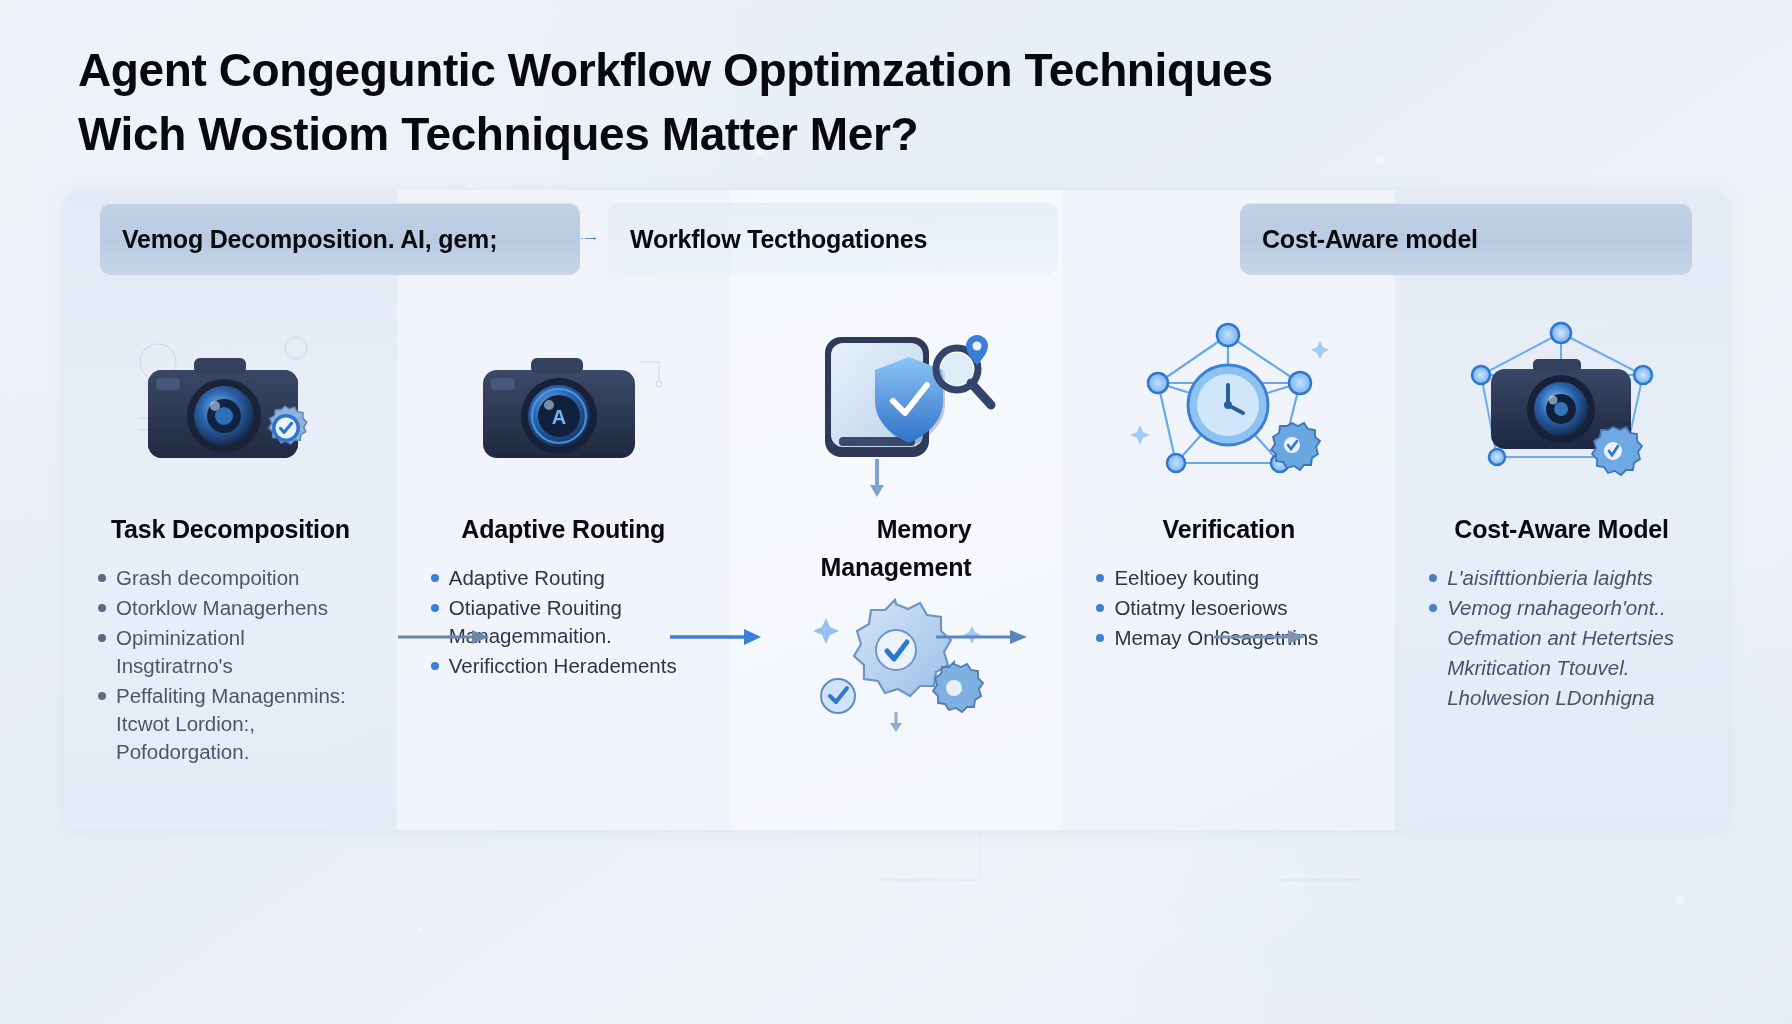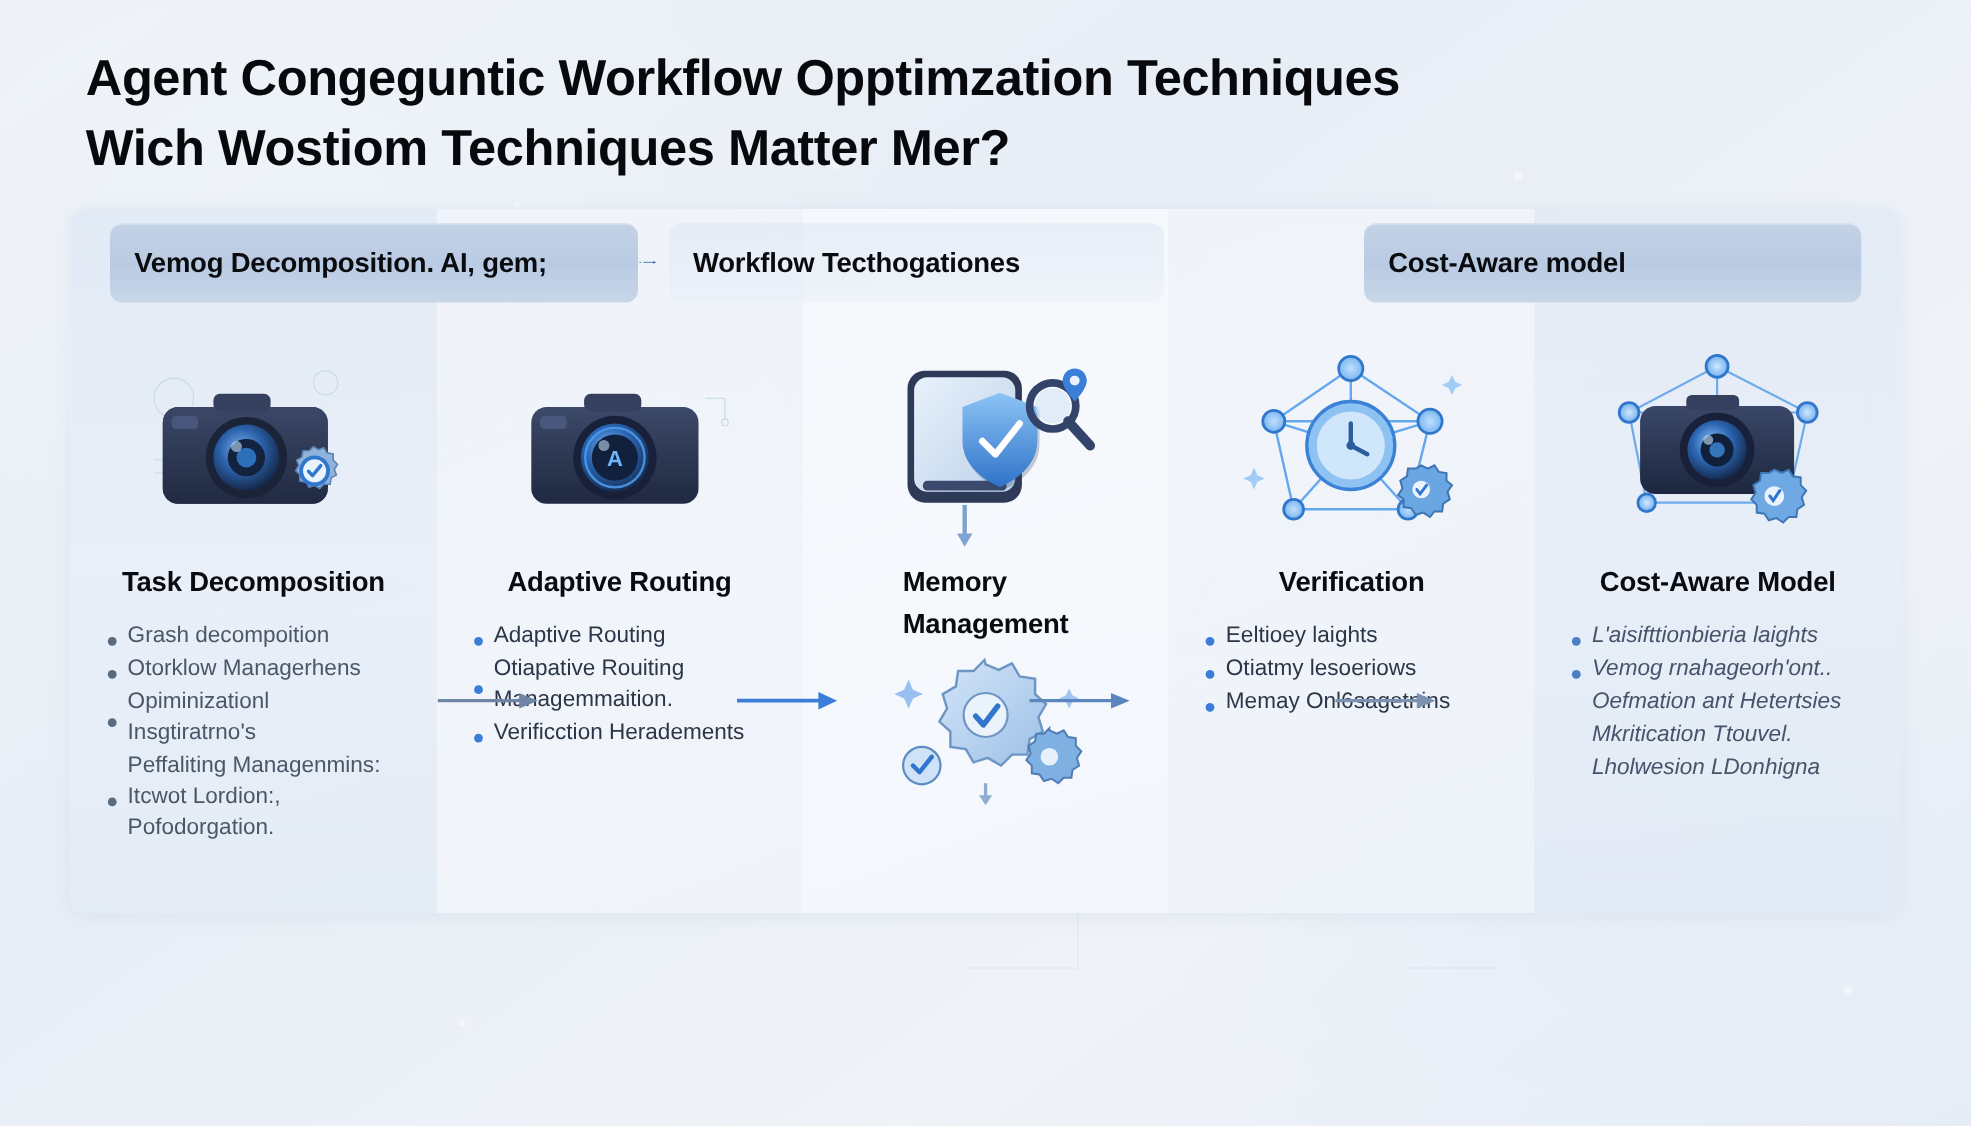--- a/index.html
+++ b/index.html
@@ -134,33 +134,33 @@
     align-items: center;
     justify-content: center;
     position: relative;
   }
   .stage-title {
     margin-top: 8px;
     font-weight: 700;
     font-size: 25px;
     line-height: 38px;
     color: #0a0b10;
-    text-align: left;
+    text-align: right;
     letter-spacing: -0.2px;
   }
   .stage-title.two-line { font-size: 25px; }
 
   .bullets {
     margin-top: 16px;
     width: 100%;
     padding: 0 30px 0 34px;
   }
   .bullet {
     display: flex;
-    align-items: center;
+    align-items: flex-start;
     gap: 10px;
     font-size: 20.5px;
     line-height: 28px;
     color: #2b3646;
     font-family: "Liberation Sans", sans-serif;
     margin-bottom: 2px;
   }
   .bullet .dot {
     flex: 0 0 auto;
     width: 8px; height: 8px;
@@ -517,21 +517,21 @@
               <g fill="#8cc2f5" opacity=".8">
                 <path d="M26 108 l3 7 7 3 -7 3 -3 7 -3 -7 -7 -3 7 -3z"></path>
                 <path d="M206 24 l3 6 6 3 -6 3 -3 6 -3 -6 -6 -3 6 -3z"></path>
               </g>
             </svg>
           </div>
           <div class="stage-title">Verification</div>
           <div class="bullets">
             <div class="bullet">
               <span class="dot"></span>
-              <span class="txt">Eeltioey laights</span>
+              <span class="txt">Eeltioey kouting</span>
             </div>
             <div class="bullet">
               <span class="dot"></span>
               <span class="txt">Otiatmy lesoeriows</span>
             </div>
             <div class="bullet">
               <span class="dot"></span>
               <span class="txt">Memay Onl6sagetnins</span>
             </div>
           </div>

